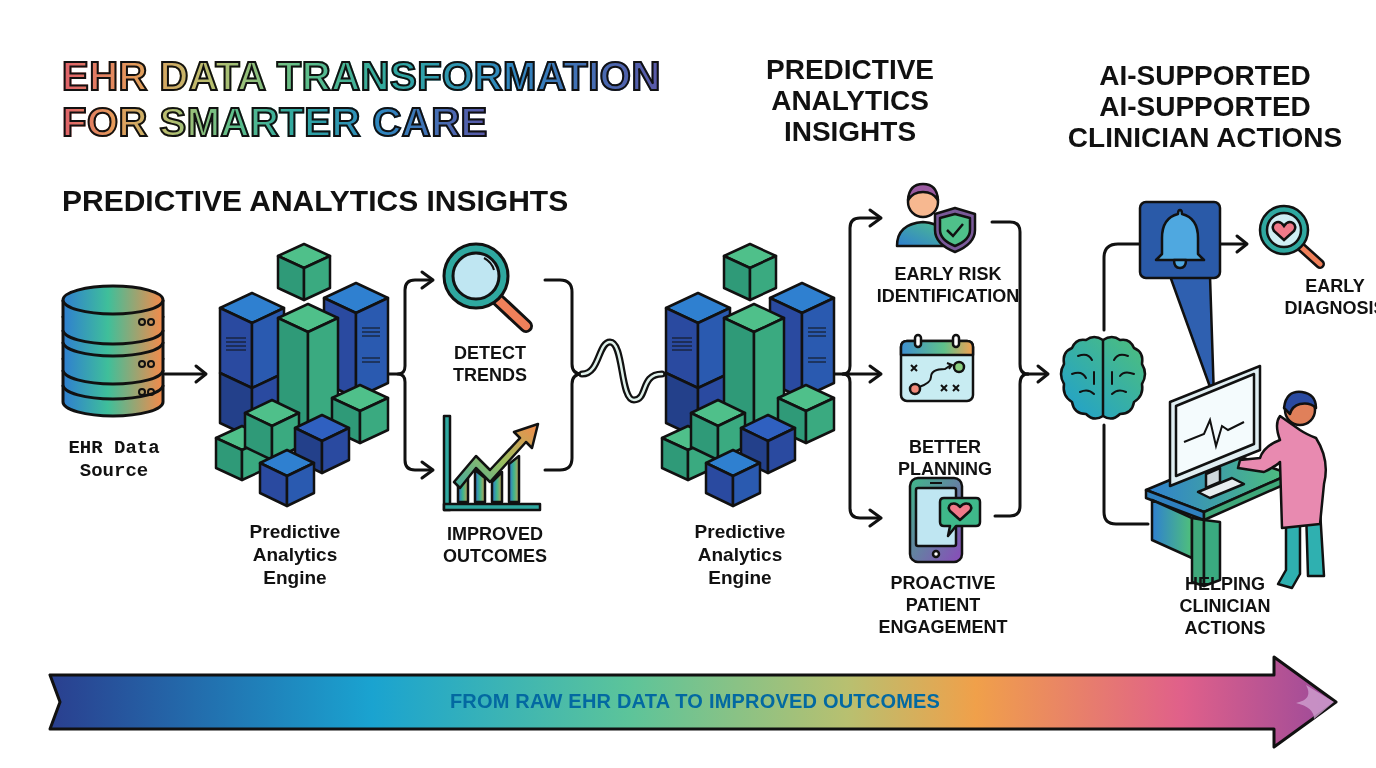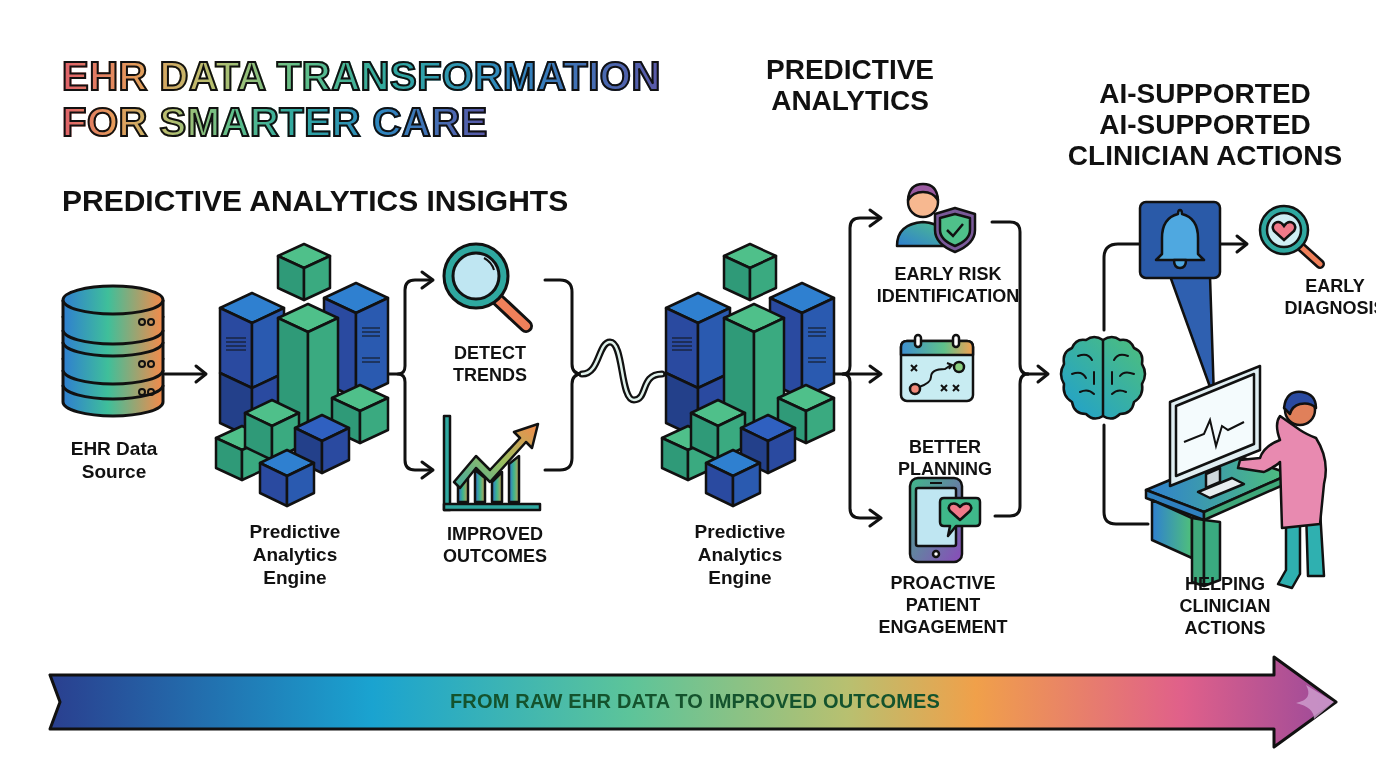--- a/index.html
+++ b/index.html
@@ -6,21 +6,21 @@
   body { width:1376px; height:768px; position:relative; overflow:hidden; font-family:"Liberation Sans", sans-serif; color:#111; }
   .abs { position:absolute; }
   .title-line { font-family:"Liberation Sans", sans-serif; font-weight:700; font-size:40px; letter-spacing:0.5px; line-height:44px;
     background:linear-gradient(90deg,#e0606a 0%,#e59a5a 12%,#b8c070 25%,#5fbf8a 40%,#2fa8a0 55%,#2f86c0 75%,#5a58a8 100%);
     -webkit-background-clip:text; background-clip:text; color:transparent; -webkit-text-stroke:2px #111; white-space:nowrap; }
   .heading { font-weight:700; font-size:28px; line-height:31px; text-align:center; color:#111; }
   .sub-heading { font-weight:700; font-size:30px; color:#111; white-space:nowrap; }
   .label { font-weight:700; font-size:19px; line-height:23px; text-align:center; color:#111; }
   .label-sm { font-weight:700; font-size:18px; line-height:22px; text-align:center; color:#111; }
   svg { overflow:visible; }
-  .banner-text { font-weight:700; font-size:20px; color:#14532d; letter-spacing:0.2px; white-space:nowrap; }
+  .banner-text { font-weight:700; font-size:20px; color:#0369a1; letter-spacing:0.2px; white-space:nowrap; }
 </style>
 </head>
 <body>
 
 <svg width="0" height="0" style="position:absolute">
   <defs>
     <linearGradient id="gRainbow" x1="0" x2="1" y1="0" y2="0">
       <stop offset="0" stop-color="#2f7fd0"></stop>
       <stop offset="0.45" stop-color="#3fbf9a"></stop>
       <stop offset="1" stop-color="#f58a4a"></stop>
@@ -69,23 +69,24 @@
 </svg>
 
 <div class="abs title-line" style="left:62px; top:54px;">EHR DATA TRANSFORMATION</div>
 <div class="abs title-line" style="left:62px; top:100px;">FOR SMARTER CARE</div>
 
 <div class="abs sub-heading" style="left:62px; top:184px;">PREDICTIVE ANALYTICS INSIGHTS</div>
 
 <div class="abs heading" style="left:745px; top:54px; width:210px;">
   <div>PREDICTIVE</div>
   <div>ANALYTICS</div>
-</div>
-
-<div class="abs heading" style="left:1060px; top:78px; width:290px;">
+  <div>INSIGHTS</div>
+</div>
+
+<div class="abs heading" style="left:1060px; top:60px; width:290px;">
   <div>AI-SUPPORTED</div>
   <div>AI-SUPPORTED</div>
   <div>CLINICIAN ACTIONS</div>
 </div>
 
 <svg class="abs" style="left:0; top:0;" width="1376" height="768">
   <g fill="none" stroke="#111" stroke-width="3" stroke-linecap="round" stroke-linejoin="round">
 
     <path d="M165 374 H205"></path>
     <path d="M196 366 L206 374 L196 382"></path>
@@ -134,21 +135,21 @@
   </g>
   <g fill="none" stroke="#111" stroke-width="2">
     <circle cx="84" cy="42" r="3"></circle>
       <circle cx="93" cy="42" r="3"></circle>
     <circle cx="84" cy="84" r="3"></circle>
       <circle cx="93" cy="84" r="3"></circle>
     <circle cx="84" cy="112" r="3"></circle>
       <circle cx="93" cy="112" r="3"></circle>
   </g>
 </svg>
-<div class="abs label" style="left:44px; top:437px; width:140px;">
+<div class="abs label" style="left:44px; top:437px; width:140px;font-family:Liberation Mono, monospace;">
   <div>EHR Data</div>
   <div>Source</div>
 </div>
 
 <svg class="abs" style="left:210px; top:238px;" width="180" height="270" viewBox="0 0 180 270">
   <g stroke="#111" stroke-width="2.5" stroke-linejoin="round">
 
     <path d="M68 18 L94 6 L120 18 L94 30 Z" fill="#4fc08a"></path>
     <path d="M68 18 L94 30 V62 L68 50 Z" fill="#2f9a78"></path>
     <path d="M94 30 L120 18 V50 L94 62 Z" fill="#3aaa80"></path>

